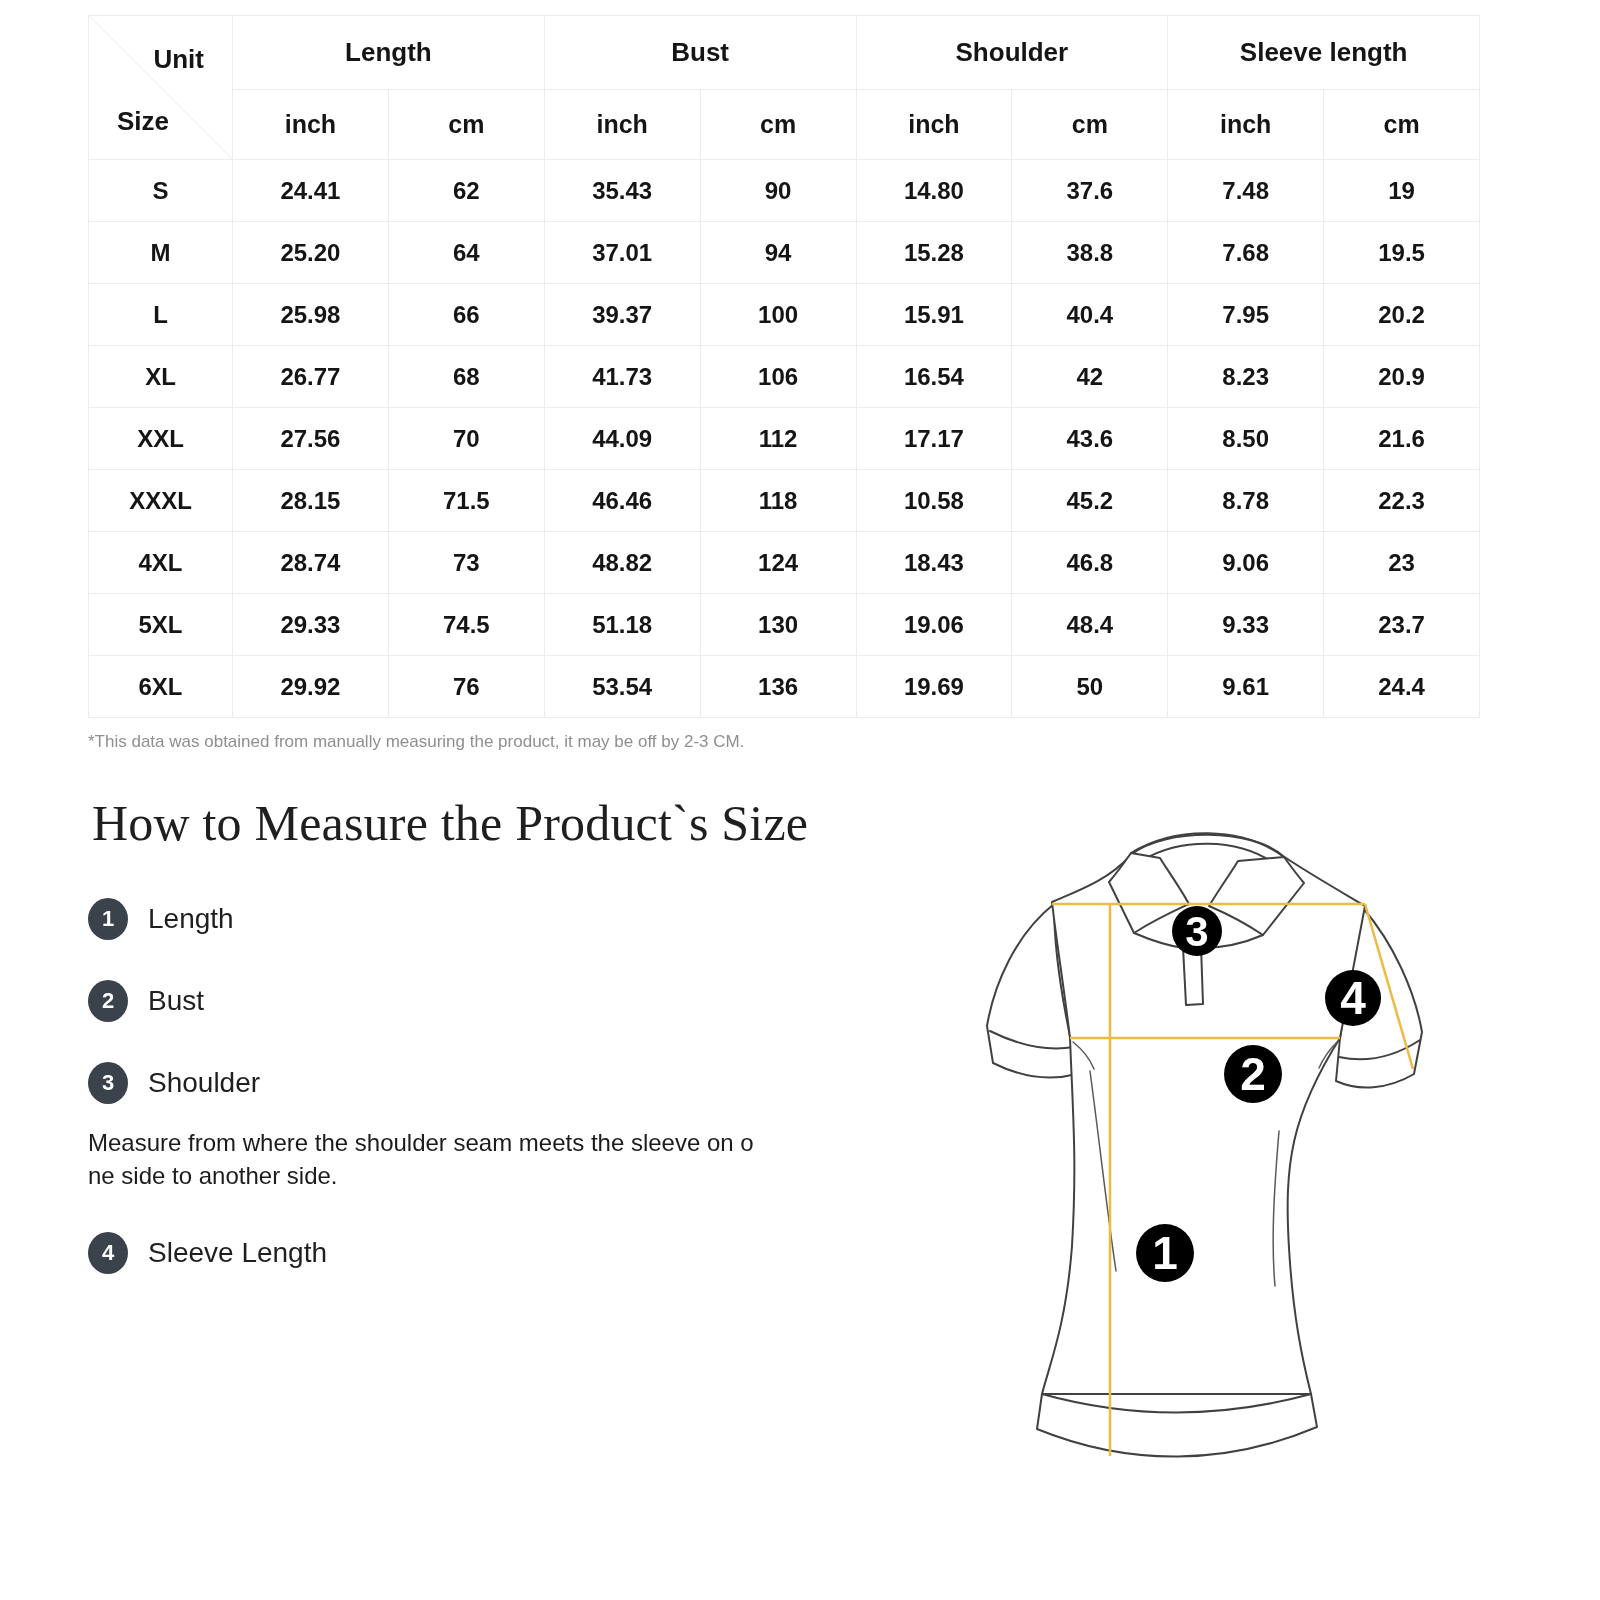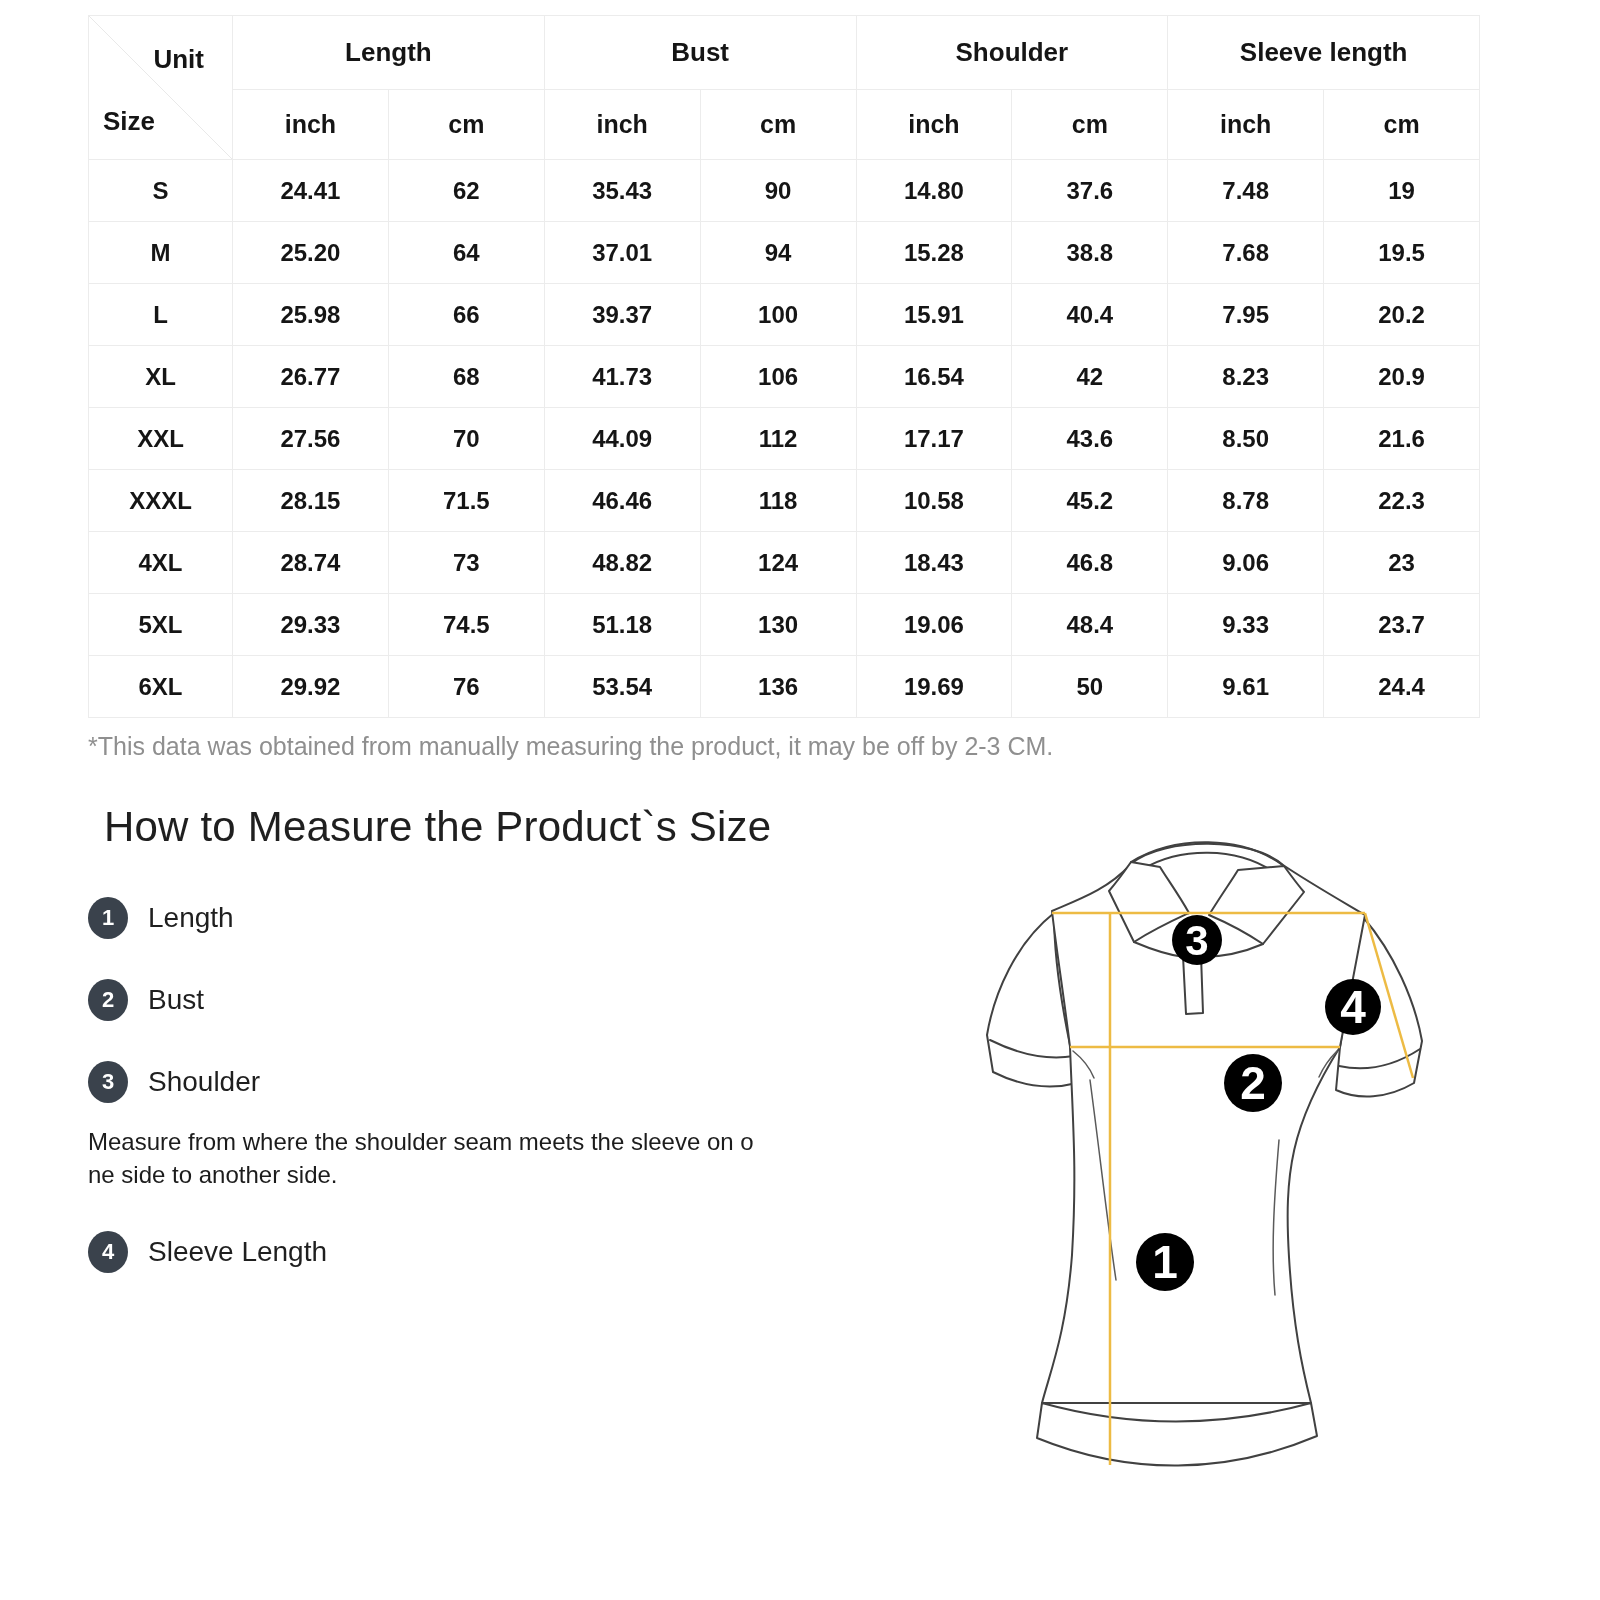--- a/index.html
+++ b/index.html
@@ -21,27 +21,27 @@
     border:1px solid var(--border);text-align:center;vertical-align:middle;
     font-weight:bold;color:var(--text);background:#fff;
   }
   .size-table thead tr.group-row th{height:74px;font-size:26px;}
   .size-table thead tr.unit-row th{height:70px;font-size:25px;}
   .size-table tbody td{height:62px;font-size:24px;}
 
   th.corner{position:relative;padding:0;}
   th.corner .diag{position:absolute;inset:0;width:100%;height:100%;}
   th.corner .unit{position:absolute;top:28px;right:28px;font-size:26px;}
-  th.corner .size{position:absolute;bottom:22px;left:14px;font-size:26px;}
-
-  .footnote{margin:14px 0 0;font-size:25px;color:var(--footnote);font-weight:normal;}
+  th.corner .size{position:absolute;bottom:22px;left:28px;font-size:26px;}
+
+  .footnote{margin:14px 0 0;font-size:17px;color:var(--footnote);font-weight:normal;}
 
   
   .howto{position:relative;margin-top:42px;}
-  .howto-title{margin:16px;font-size:42px;font-weight:400;color:#1f1f1f;letter-spacing:.2px;}
+  .howto-title{margin:4px;font-size:50px;font-weight:400;color:#1f1f1f;letter-spacing:.2px;font-family:Liberation Serif, serif;}
   .steps{width:830px;margin-top:46px;}
   .step{margin:0 0 40px;}
   .step + .step{margin-top:40px;}
   .step-head{display:flex;align-items:center;gap:20px;}
   .marker{
     width:40px;height:42px;border-radius:50%;background:var(--marker);
     display:flex;align-items:center;justify-content:center;flex:0 0 auto;
   }
   .marker span{color:#fff;font-size:22px;font-weight:bold;line-height:1;}
   .step-label{font-size:28px;color:#1f1f1f;}

